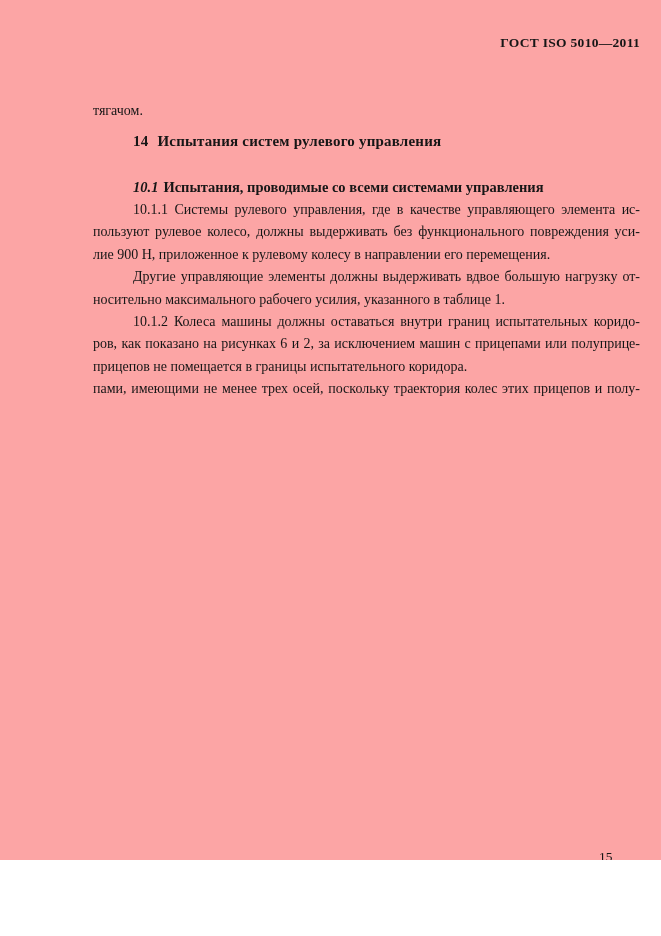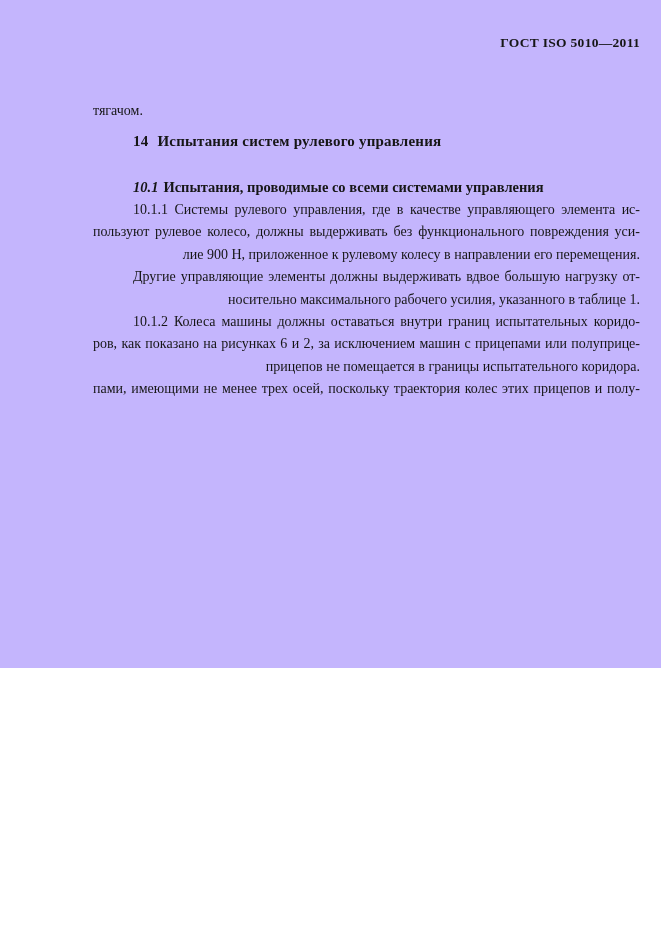--- a/index.html
+++ b/index.html
@@ -6,22 +6,22 @@
   html, body { background: #ffffff; }
   body {
     width: 661px;
     height: 936px;
     font-family: "Liberation Serif", "DejaVu Serif", serif;
     color: #161616;
   }
   .page {
     position: relative;
     width: 661px;
-    height: 668px;
-    background: #c4b5fd;
+    height: 860px;
+    background: #fca5a5;
     overflow: hidden;
   }
   .running-header {
     position: absolute;
     top: 35px;
     left: 93px;
     width: 547px;
     text-align: right;
     font-weight: bold;
     font-size: 13.5px;
@@ -52,21 +52,21 @@
   }
   .h-sub .hnum { margin-right: 5px; font-style: italic; }
   .bodytext {
     position: absolute;
     top: 199px;
     left: 93px;
     width: 547px;
     font-size: 14px;
     line-height: 22.4px;
   }
-  .line { text-align: right; }
+  .line { text-align: left; }
   .line.stretch {
     text-align: justify;
     text-align-last: justify;
   }
   .line.first { padding-left: 40px; }
   .page-number {
     position: absolute;
     top: 849px;
     left: 599px;
     font-size: 13.5px;

